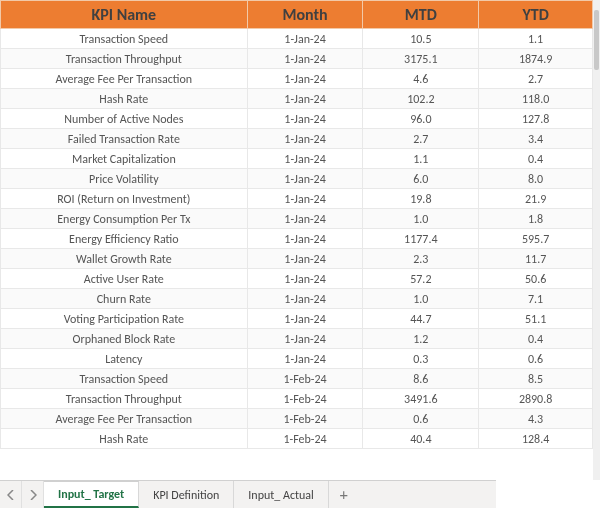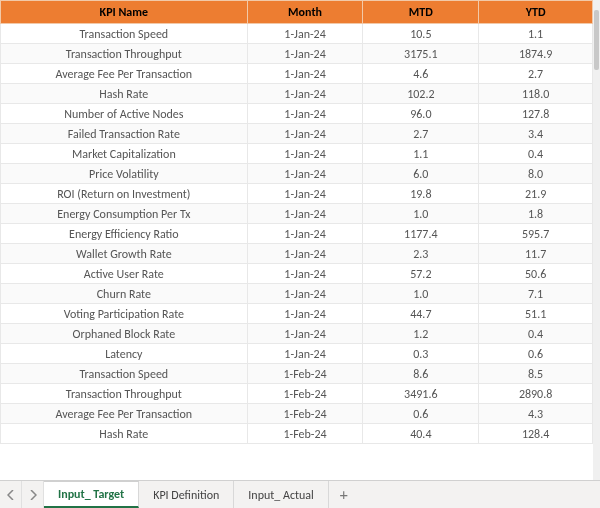--- a/index.html
+++ b/index.html
@@ -23,43 +23,43 @@
     border-collapse: collapse;
     width: 593px;
     table-layout: fixed;
   }
   col.c-kpi   { width: 245px; }
   col.c-month { width: 115px; }
   col.c-mtd   { width: 115px; }
   col.c-ytd   { width: 113px; }
   th {
     background: #ed7d31;
-    color: #000000;
+    color: #404040;
     font-weight: 700;
     text-align: center;
     padding: 4px 6px;
     border: 1px solid #f2c9a8;
-    font-size: 12px;
+    font-size: 16px;
   }
   td {
     text-align: center;
     padding: 2.5px 6px;
     border: 1px solid #e8e8e8;
     color: #555;
     font-size: 12px;
     white-space: nowrap;
     overflow: hidden;
     text-overflow: ellipsis;
   }
   tr:nth-child(even) td { background: #fafafa; }
   
   .tabstrip {
     position: absolute;
     bottom: 0; left: 0;
-    width: 600px;
+    width: 496px;
     height: 28px;
     display: flex;
     align-items: center;
     background: #f3f2f1;
     border-top: 1px solid #d0d0d0;
     font-size: 12px;
     color: #555;
   }
   .nav-btn {
     width: 22px; height: 100%;

